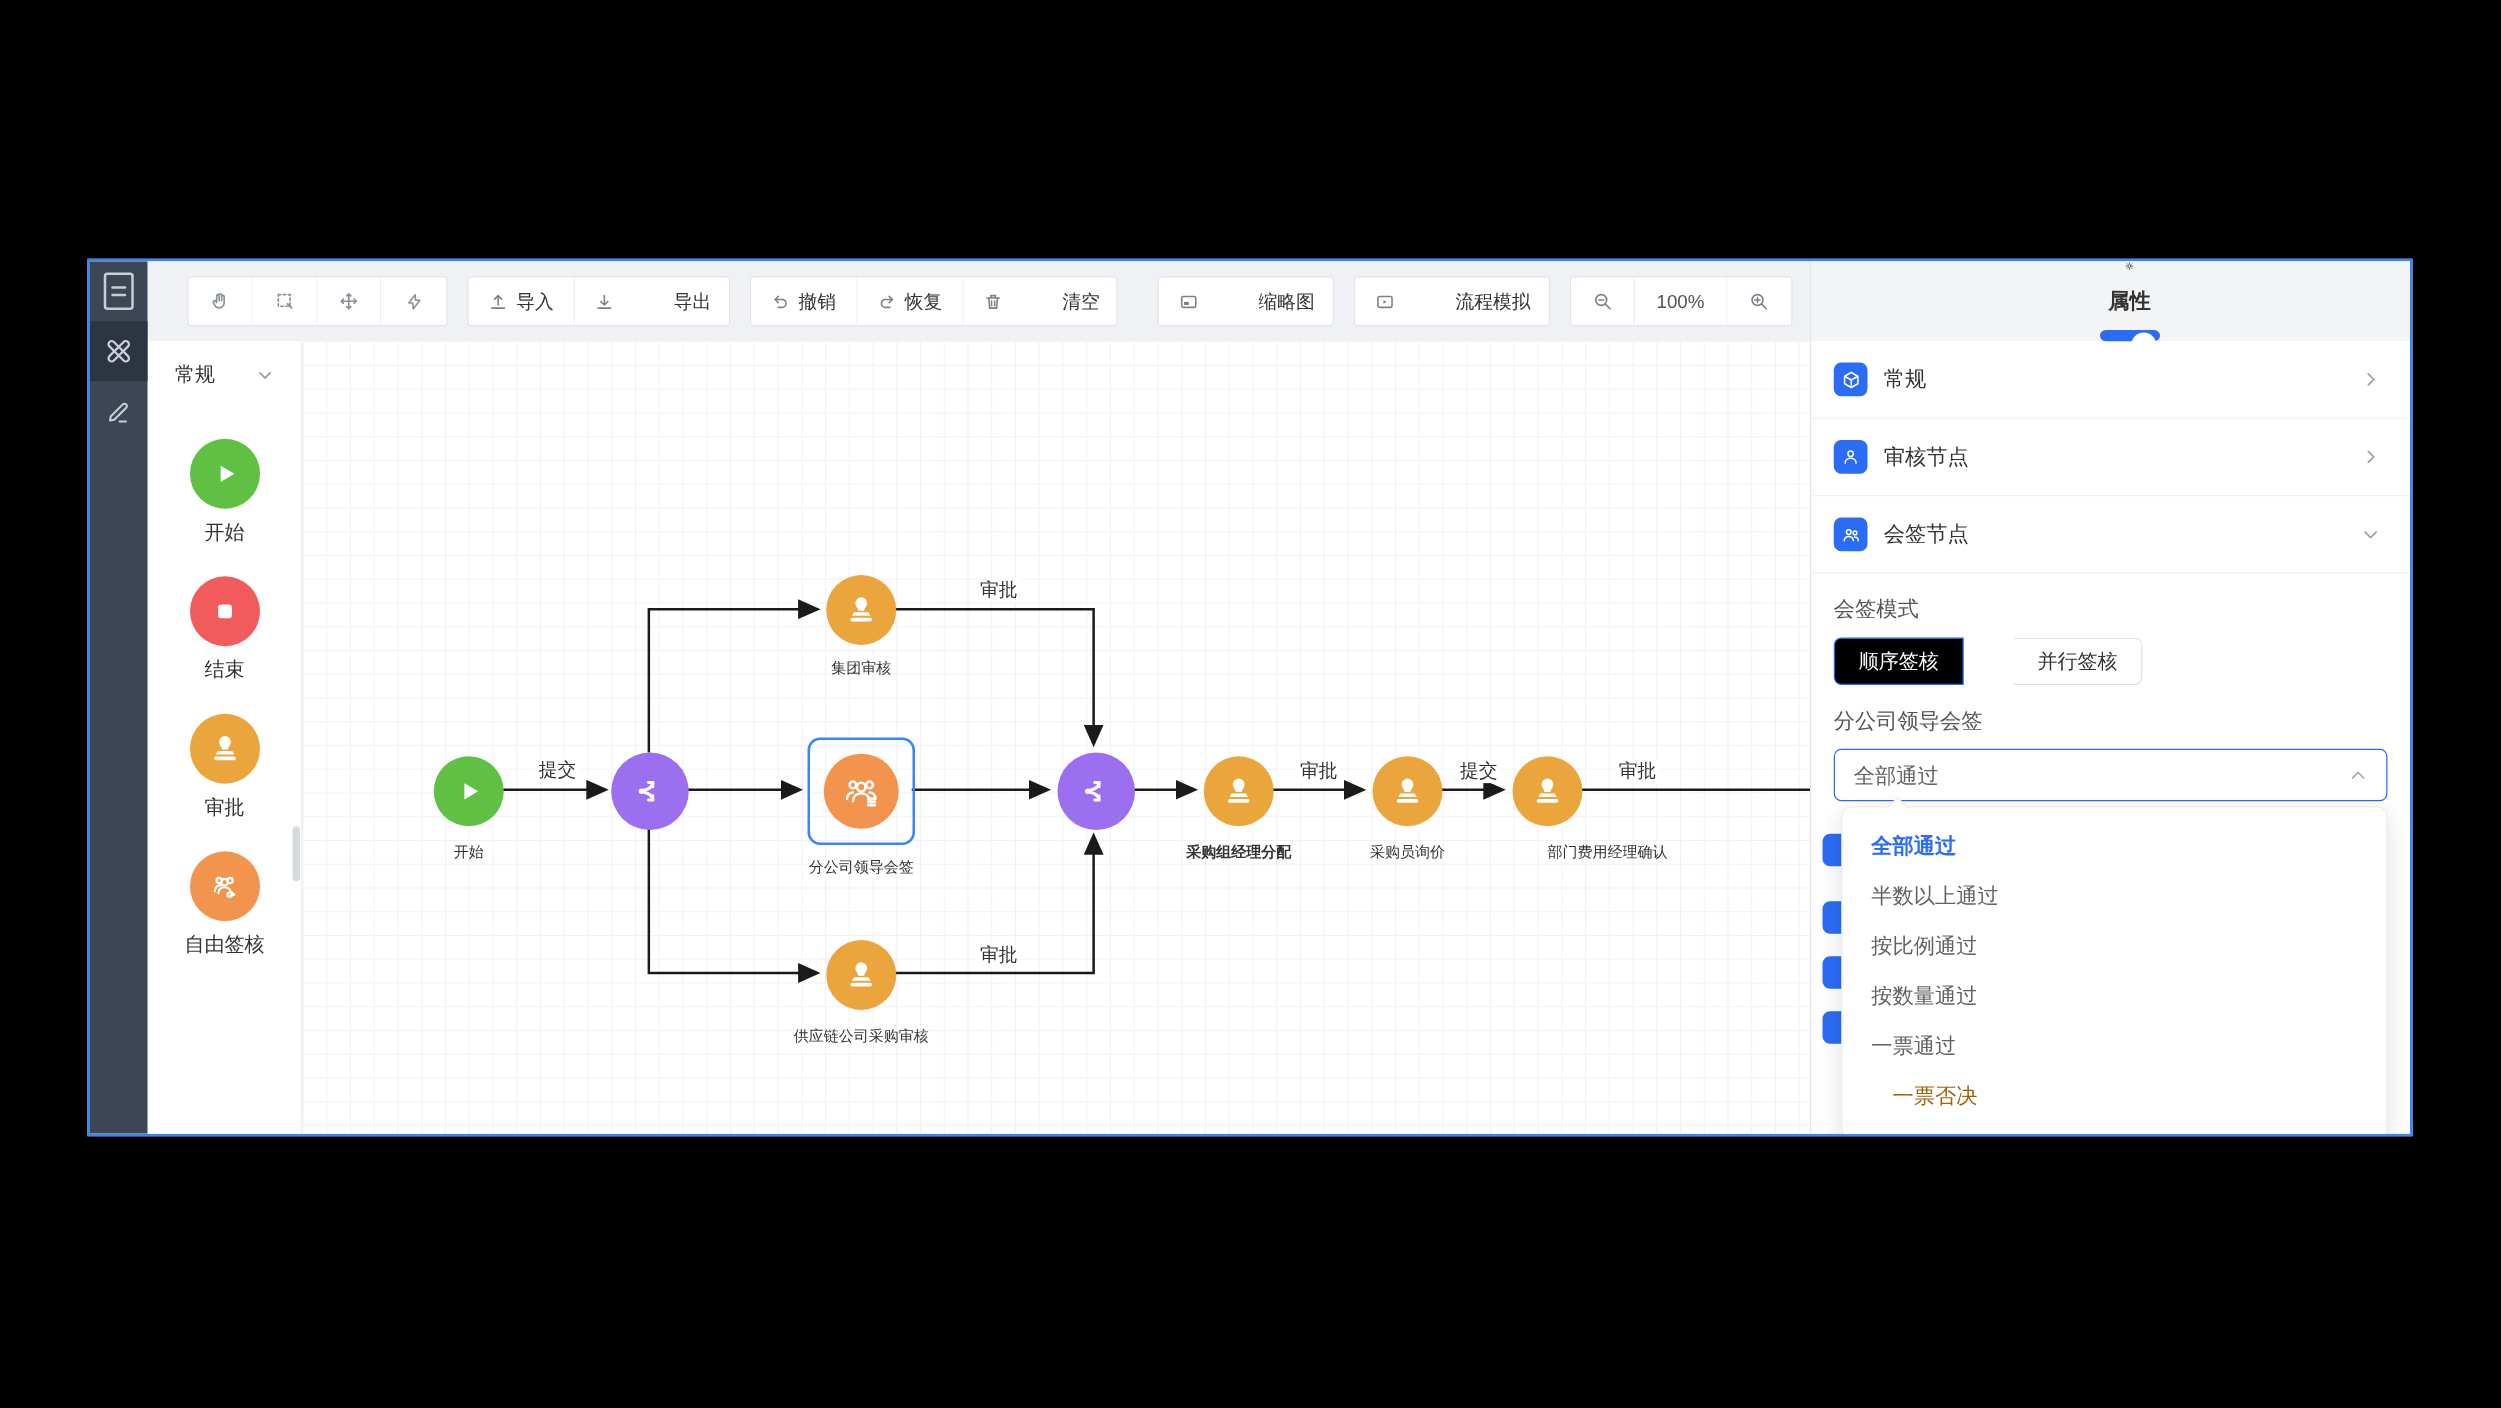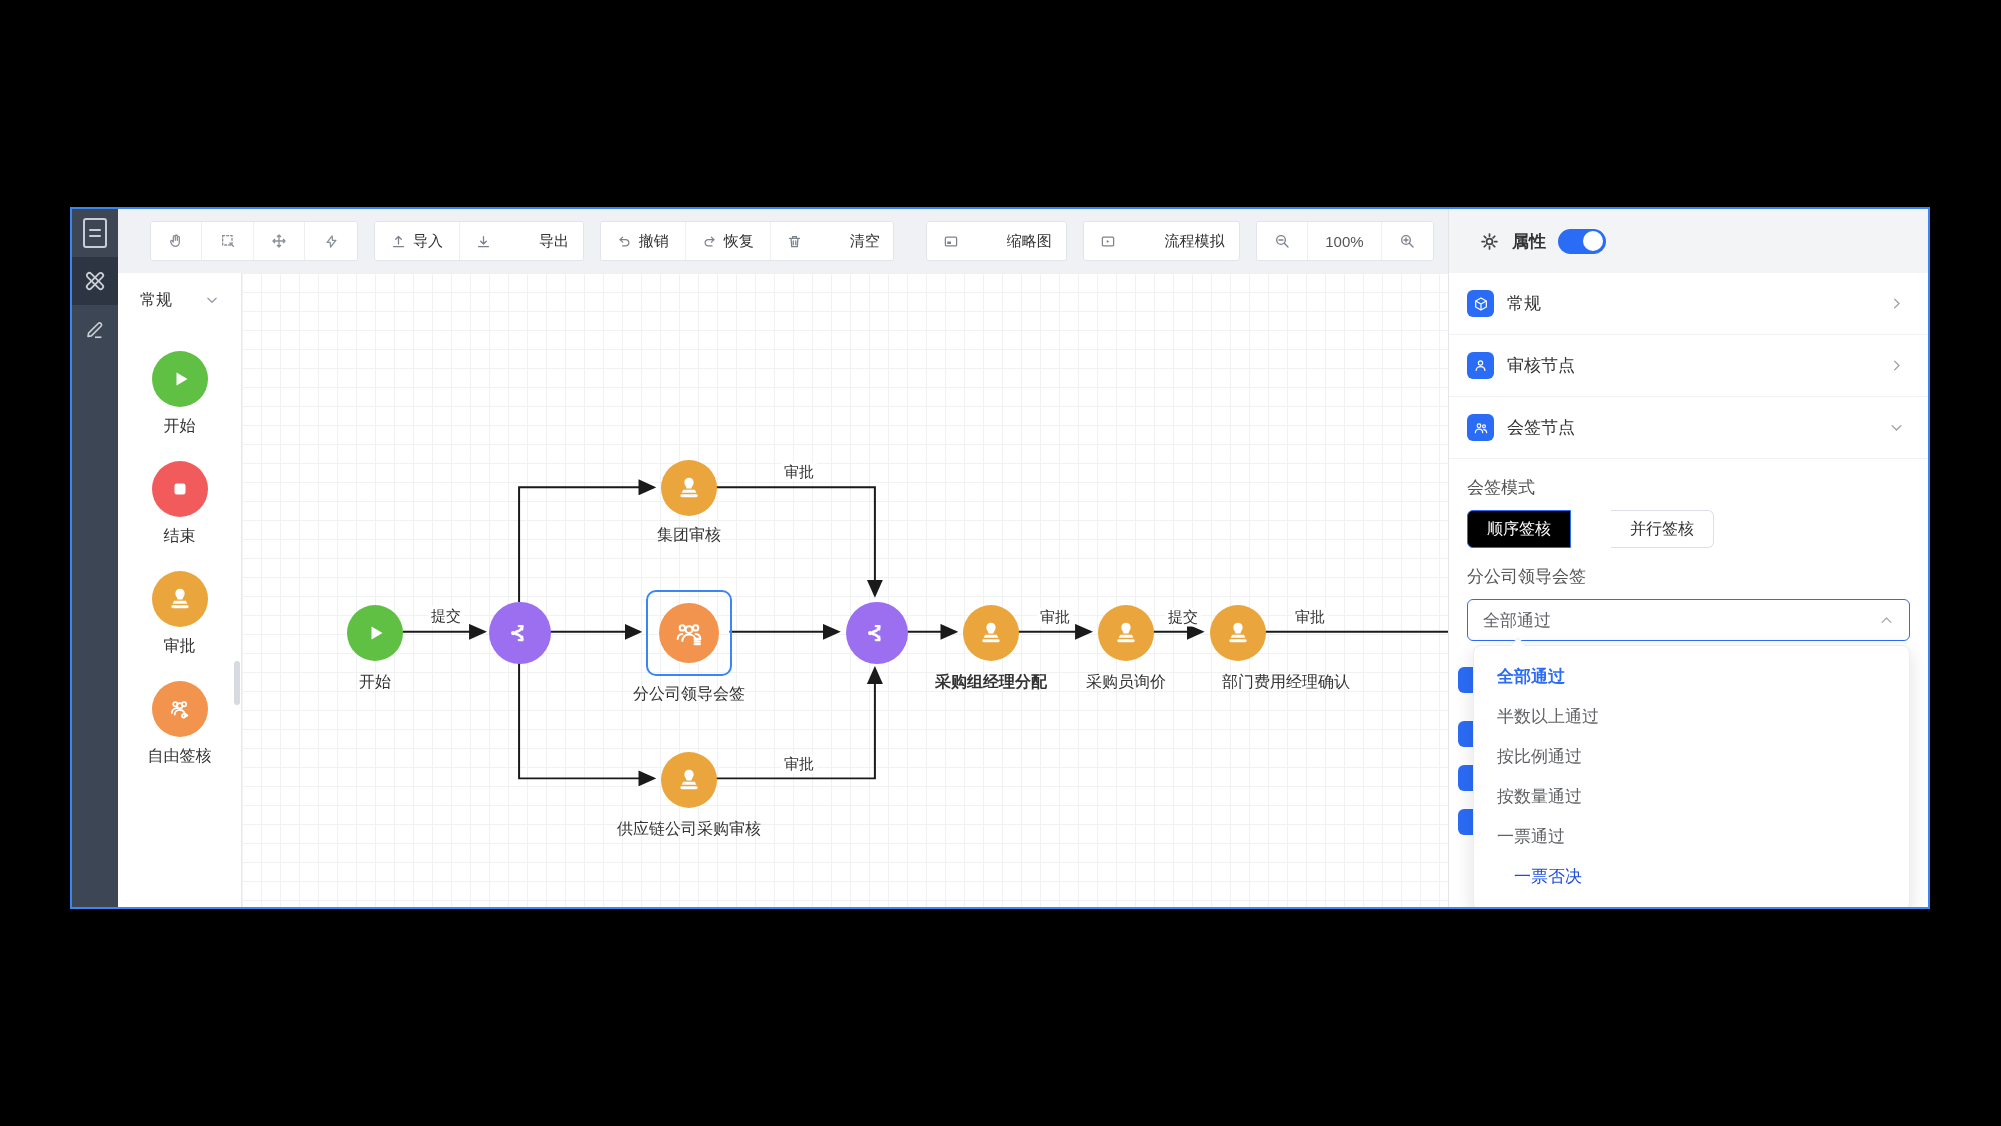--- a/index.html
+++ b/index.html
@@ -22,21 +22,21 @@
   .tb-btn { height:38px; display:flex; align-items:center; gap:7px; padding:0 16px;
     font-size:15px; color:#333; border-right:1px solid #edeff2; background:#fff; cursor:pointer; white-space:nowrap; }
   .tb-btn:last-child { border-right:none;gap:48px; }
   .tb-btn svg { color:#7c828b; }
   .icon-only { width:52px; padding:0; justify-content:center; }
   .spacer { flex:1; }
   .zoom-val { width:74px; justify-content:center; color:#555; }
 
   
   .panel-head { position:absolute; right:0; top:0; width:480px; height:64px; background:#f3f4f6;
-    border-left:1px solid #e3e5e9; display:flex; align-items:center; gap:12px; padding-left:30px; z-index:40; }
+    border-left:1px solid #e3e5e9; display:flex; align-items:center; gap:12px; padding-left:30px; z-index:40;flex-direction:column; }
   .panel-title { font-size:17px; color:#333; font-weight:bold; }
   .gear { color:#444; }
   .switch { width:48px; height:25px; border-radius:13px; background:#2b6cf6; position:relative; cursor:pointer; }
   .switch::after { content:""; position:absolute; right:3px; top:2.5px; width:20px; height:20px; border-radius:50%; background:#fff; }
 
   
   .palette { position:absolute; left:46px; top:64px; bottom:0; width:124px; background:#fff;
     border-right:1px solid #e8eaee; z-index:25; }
   .palette-head { height:54px; display:flex; align-items:center; justify-content:space-between;
     padding:0 22px; font-size:16px; color:#333; }
@@ -50,21 +50,21 @@
   .canvas { position:absolute; left:170px; top:64px; right:480px; bottom:0; background:#fff;
     background-image:linear-gradient(#f0f1f3 1px, transparent 1px),linear-gradient(90deg,#f0f1f3 1px, transparent 1px);
     background-size:19px 19px; z-index:1; }
   .edges { position:absolute; left:0; top:0; width:100%; height:100%; }
   .cnode { position:absolute; border-radius:50%; display:flex; align-items:center; justify-content:center; transform:translate(-50%,-50%); cursor:pointer; }
   .n56 { width:56px; height:56px; }
   .n62 { width:62px; height:62px; }
   .n60 { width:60px; height:60px; }
   .sel-box { position:absolute; width:86px; height:86px; border:2px solid #3a86f4; border-radius:10px;
     transform:translate(-50%,-50%); background:rgba(255,255,255,0.0); }
-  .node-label, .edge-label { position:absolute; transform:translate(-50%,-50%); font-size:16px; color:#333; white-space:nowrap; }
+  .node-label, .edge-label { position:absolute; transform:translate(-50%,-50%); font-size:12px; color:#333; white-space:nowrap; }
   .edge-label { font-size:15px; background:#fff; padding:0 3px; }
 
   
   .panel { position:absolute; right:0; top:64px; bottom:0; width:480px; background:#fff;
     border-left:1px solid #e3e5e9; z-index:35; }
   .sec-row { height:62px; display:flex; align-items:center; gap:13px; padding:0 24px 0 18px;
     border-bottom:1px solid #f0f1f4; cursor:pointer; }
   .sec-icon { width:27px; height:27px; border-radius:6px; background:#2b6cf6; color:#fff;
     display:flex; align-items:center; justify-content:center; flex:none; }
   .sec-label { flex:1; font-size:17px; color:#333; }
@@ -80,21 +80,21 @@
   .select { height:42px; border:1px solid #2b6cf6; border-radius:6px; display:flex; align-items:center;
     justify-content:space-between; padding:0 15px; font-size:17px; color:#606266; cursor:pointer; background:#fff; }
   .select .chev { color:#a8abb2; }
   .ghost-icon { position:absolute; left:9px; width:26px; height:26px; border-radius:6px; background:#2b6cf6; }
   .dropdown { position:absolute; left:24px; right:18px; top:372px; background:#fff; border:1px solid #ecedf1;
     border-radius:8px; box-shadow:0 6px 20px rgba(0,0,0,.12); padding:11px 0 13px; z-index:10; }
   .dropdown::before { content:""; position:absolute; top:-6px; left:38px; width:11px; height:11px;
     background:#fff; transform:rotate(45deg); border-left:1px solid #ecedf1; border-top:1px solid #ecedf1; }
   .opt { height:40px; line-height:40px; padding:0 23px; font-size:17px; color:#606266; cursor:pointer; }
   .opt.selected { color:#2b6cf6; font-weight:bold; }
-  .opt.disabled { color:#1d4ed8; cursor:not-allowed;padding-left:40px; }
+  .opt.disabled { color:#a16207; cursor:not-allowed;padding-left:40px; }
 </style>
 </head>
 <body>
 
 <div class="window">
 
   <div class="rail">
     <div class="rail-btn">
       <span class="rail-doc">
           <i></i>

